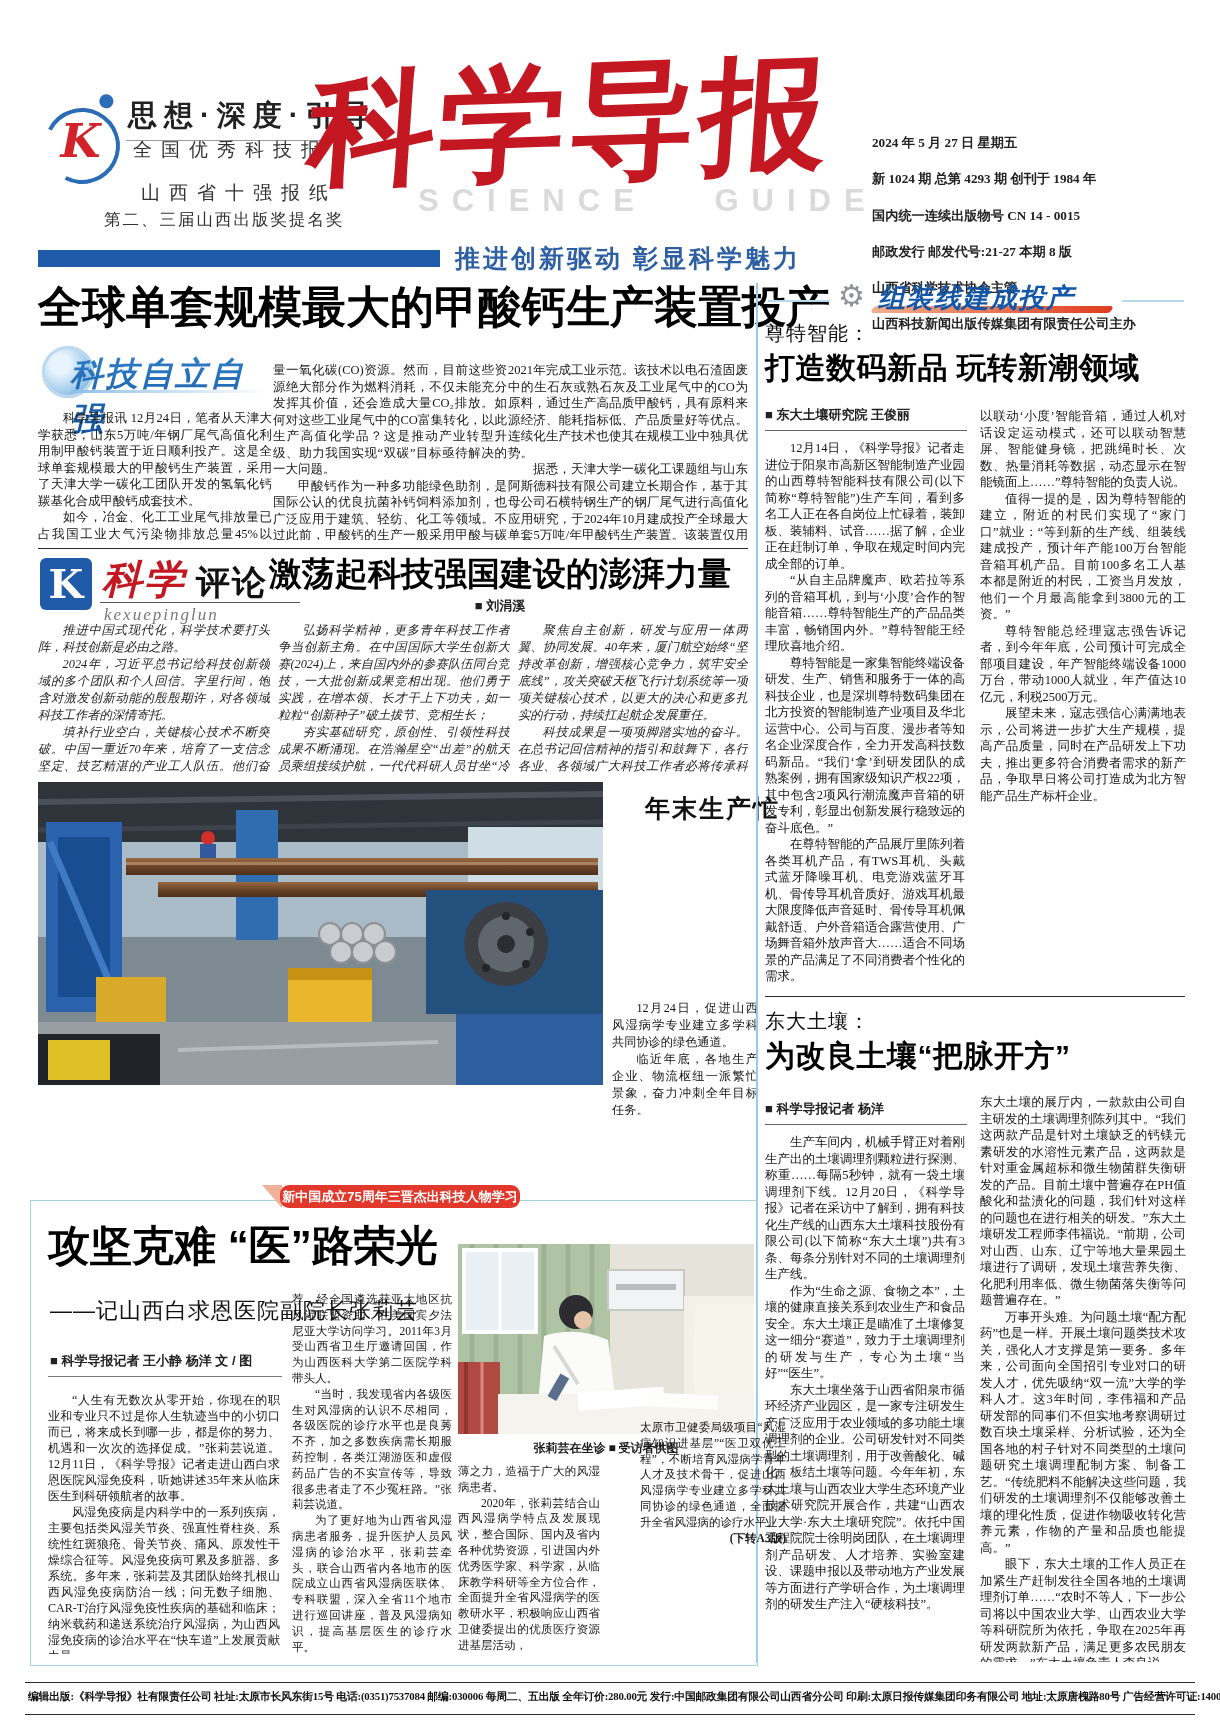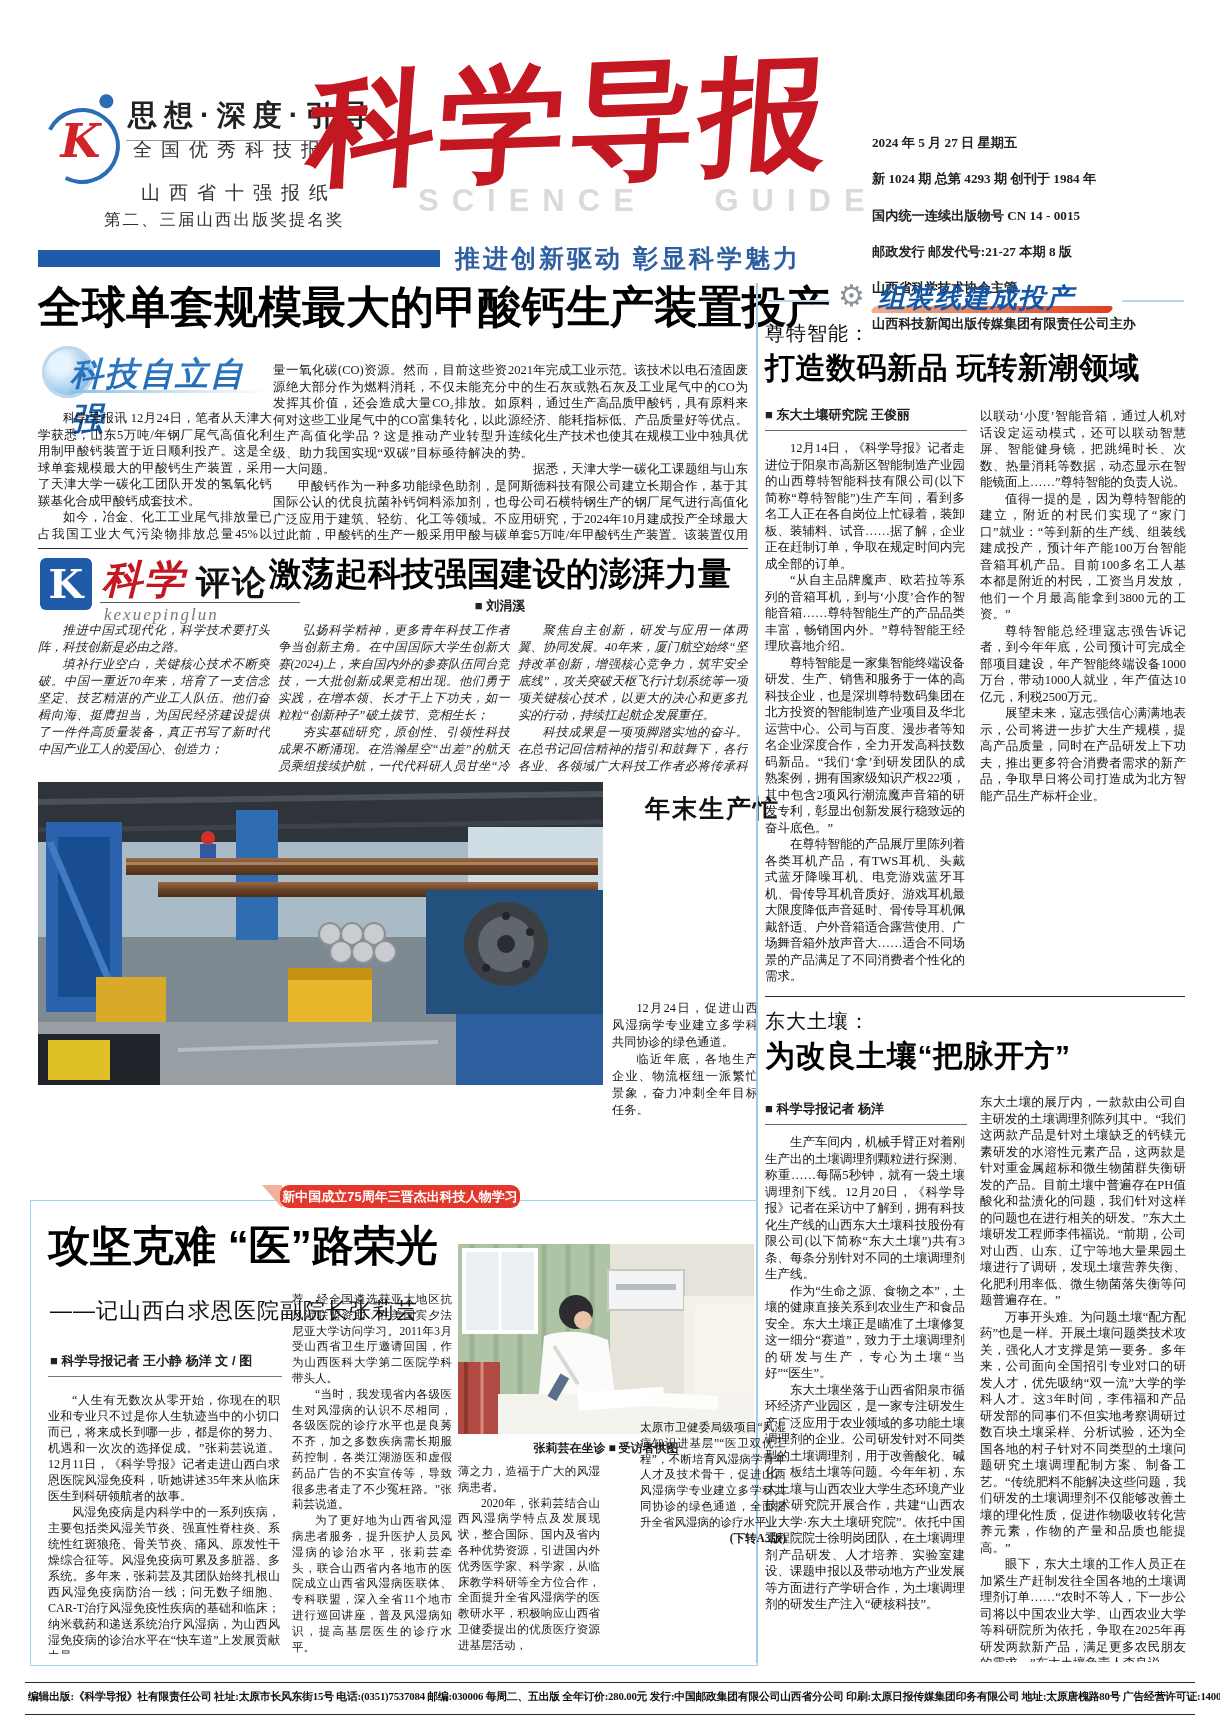--- a/index.html
+++ b/index.html
@@ -117,20 +117,21 @@
   <div class="abs kx-red" style="left:102px;top:552px;">科学</div>
   <div class="abs kx-black" style="left:196px;top:560px;">评论</div>
   <div class="abs hrline" style="left:100px;top:602px;width:200px;background:#555;"></div>
   <div class="abs kx-py" style="left:104px;top:605px;">kexuepinglun</div>
 
   <div class="abs h-mid" style="left:250px;top:552px;width:500px;text-align:center;">激荡起科技强国建设的澎湃力量</div>
   <div class="abs byline" style="left:250px;top:597px;width:500px;text-align:center;">■ 刘涓溪</div>
 
   <div class="col kai" style="left:38px;top:622px;width:232px;height:152px;">
       <p>推进中国式现代化，科学技术要打头阵，科技创新是必由之路。</p>
+      <p>2024年，习近平总书记给科技创新领域的多个团队和个人回信。字里行间，饱含对激发创新动能的殷殷期许，对各领域科技工作者的深情寄托。</p>
       <p>填补行业空白，关键核心技术不断突破。中国一重近70年来，培育了一支信念坚定、技艺精湛的产业工人队伍。他们奋楫向海、挺膺担当，为国民经济建设提供了一件件高质量装备，真正书写了新时代中国产业工人的爱国心、创造力；</p>
     </div>
   <div class="col kai" style="left:278px;top:622px;width:232px;height:152px;">
       <p>弘扬科学精神，更多青年科技工作者争当创新主角。在中国国际大学生创新大赛(2024)上，来自国内外的参赛队伍同台竞技，一大批创新成果竞相出现。他们勇于实践，在增本领、长才干上下功夫，如一粒粒“创新种子”破土拔节、竞相生长；</p>
       <p>夯实基础研究，原创性、引领性科技成果不断涌现。在浩瀚星空“出差”的航天员乘组接续护航，一代代科研人员甘坐“冷板凳”、勇闯“无人区”，努力为建设教育强国、海洋强国作出更大贡献；</p>
     </div>
   <div class="col kai" style="left:518px;top:622px;width:230px;height:152px;">
       <p>聚焦自主创新，研发与应用一体两翼、协同发展。40年来，厦门航空始终“坚持改革创新，增强核心竞争力，筑牢安全底线”，攻关突破天枢飞行计划系统等一项项关键核心技术，以更大的决心和更多扎实的行动，持续扛起航企发展重任。</p>
       <p>科技成果是一项项脚踏实地的奋斗。在总书记回信精神的指引和鼓舞下，各行各业、各领域广大科技工作者必将传承科学家精神，鼓起不畏艰难奋力前行的勇气，不断为实现高水平科技自立自强贡献才智，激荡起科技强国建设的澎湃力量。</p>
     </div>

